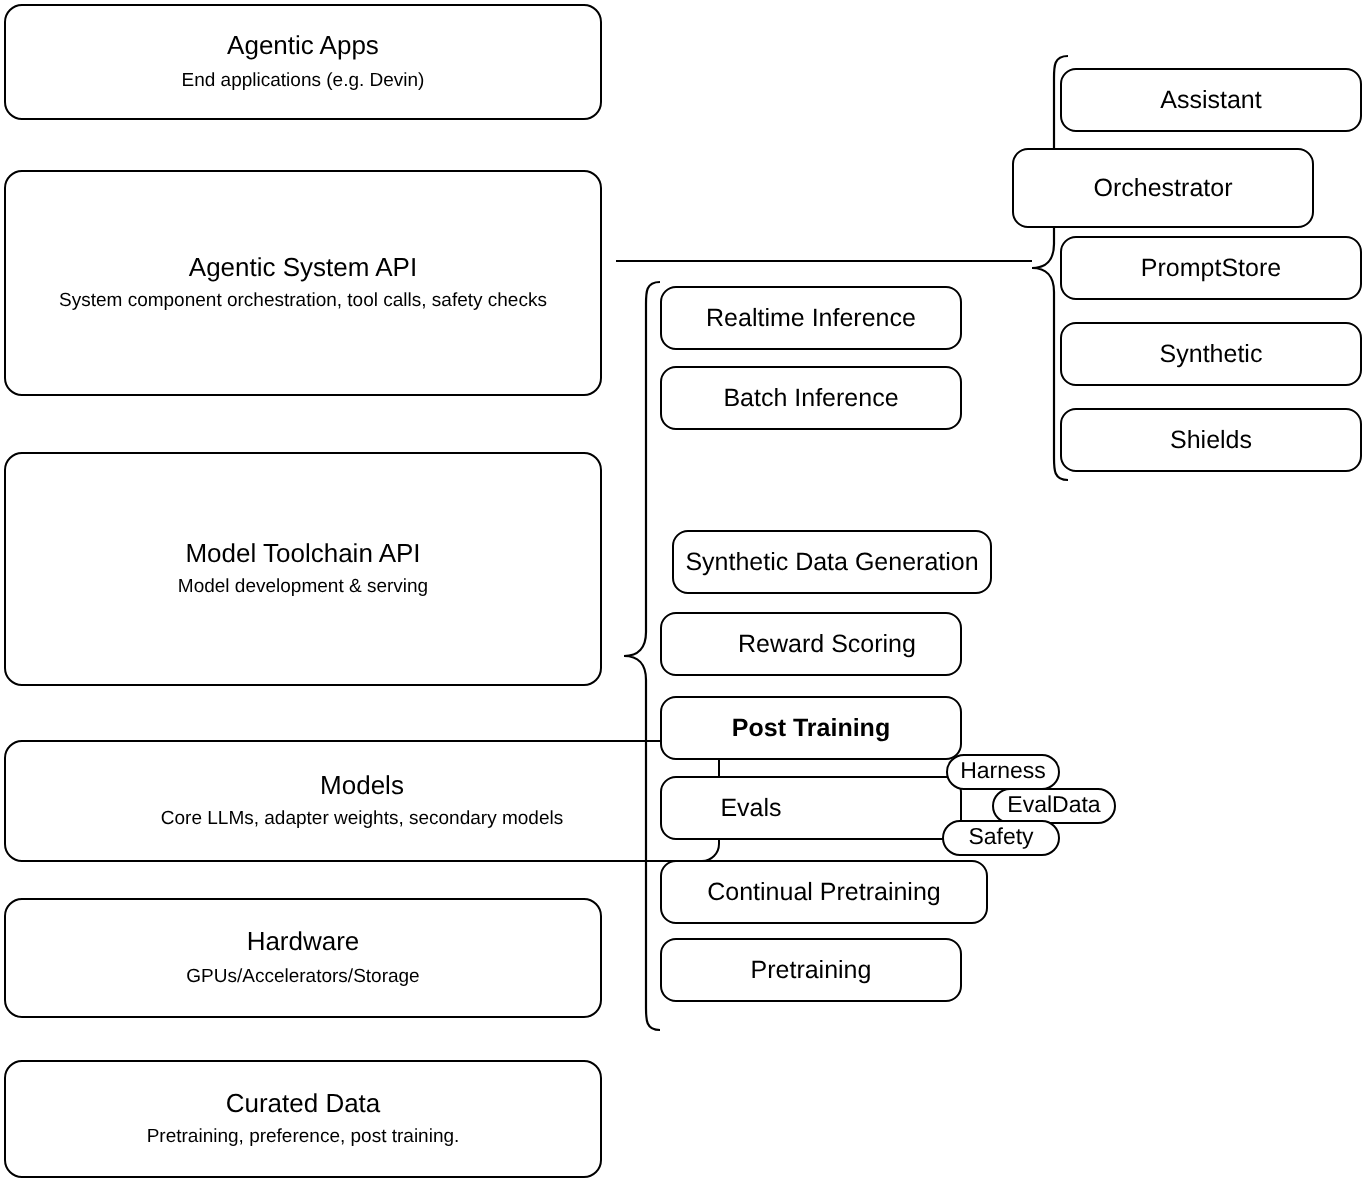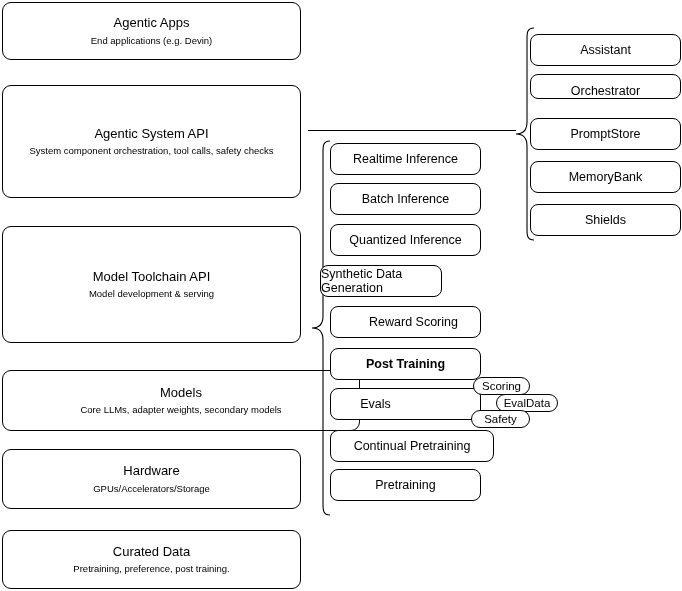--- a/index.html
+++ b/index.html
@@ -127,65 +127,62 @@
   <svg class="brace" style="left:310px; top:140px; width:22px; height:376px;" viewBox="0 0 22 376">
     <path d="M20 1 C13 1 13 6 13 12 L13 176 C13 184 9 188 2 188 C9 188 13 192 13 200 L13 364 C13 370 13 375 20 375"></path>
   </svg>
 
   <div class="capsule" style="left:330px; top:143px; width:151px; height:32px;">
     <span>Realtime Inference</span>
   </div>
   <div class="capsule" style="left:330px; top:183px; width:151px; height:32px;">
     <span>Batch Inference</span>
   </div>
-  <div class="capsule" style="left:330px; top:224px; width:151px; height:32px;">
-    <span>Quantized Inference</span>
-  </div>
-  <div class="capsule" style="left:320px; top:265px; width:122px; height:32px;">
+  <div class="capsule" style="left:336px; top:265px; width:160px; height:32px;text-align:center;">
     <span>Synthetic Data Generation</span>
   </div>
   <div class="capsule" style="left:330px; top:306px; width:151px; height:32px;padding-left:16px;">
     <span>Reward Scoring</span>
   </div>
   <div class="capsule" style="left:330px; top:348px; width:151px; height:32px;font-weight:bold;">
     <span>Post Training</span>
   </div>
   <div class="capsule shifted" style="left:330px; top:388px; width:151px; height:32px;">
     <span>Evals</span>
   </div>
   <div class="capsule" style="left:330px; top:430px; width:164px; height:32px;">
     <span>Continual Pretraining</span>
   </div>
   <div class="capsule" style="left:330px; top:469px; width:151px; height:32px;">
     <span>Pretraining</span>
   </div>
 
   <div class="badge" style="left:473px; top:377px; width:57px; height:18px;">
-    <span>Scoring</span>
+    <span>Harness</span>
   </div>
   <div class="badge" style="left:469px; top:394px; width:62px; height:18px;margin-left:27px;">
     <span>EvalData</span>
   </div>
   <div class="badge" style="left:471px; top:410px; width:59px; height:18px;">
     <span>Safety</span>
   </div>
 
   <svg class="brace" style="left:514px; top:27px; width:22px; height:214px;" viewBox="0 0 22 214">
     <path d="M20 1 C13 1 13 6 13 12 L13 95 C13 103 9 107 2 107 C9 107 13 111 13 119 L13 202 C13 208 13 213 20 213"></path>
   </svg>
 
   <div class="capsule" style="left:530px; top:34px; width:151px; height:32px;">
     <span>Assistant</span>
   </div>
-  <div class="capsule" style="left:530px; top:74px; width:151px; height:25px;align-items:flex-end;">
+  <div class="capsule" style="left:506px; top:74px; width:151px; height:40px;">
     <span>Orchestrator</span>
   </div>
   <div class="capsule" style="left:530px; top:118px; width:151px; height:32px;">
     <span>PromptStore</span>
   </div>
   <div class="capsule" style="left:530px; top:161px; width:151px; height:32px;">
-    <span>MemoryBank</span>
+    <span>Synthetic</span>
   </div>
   <div class="capsule" style="left:530px; top:204px; width:151px; height:32px;">
     <span>Shields</span>
   </div>
 
 </div>
 
 </body></html>

